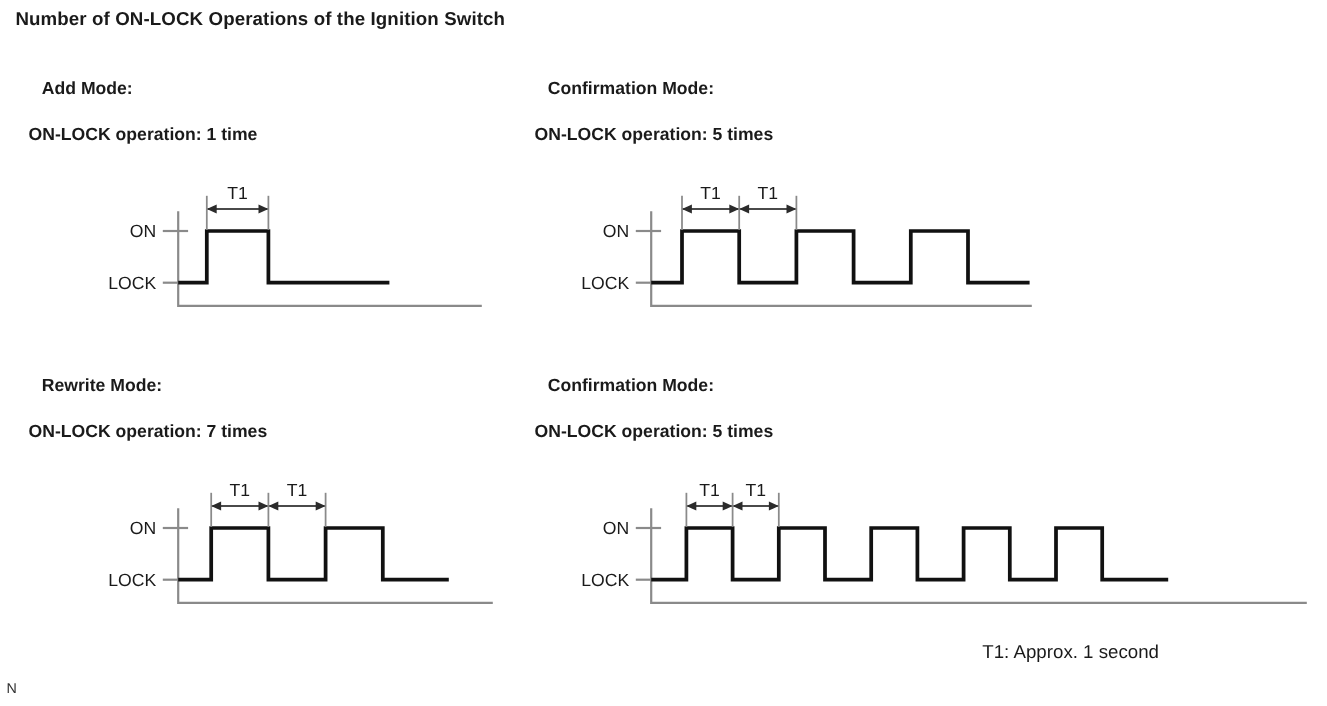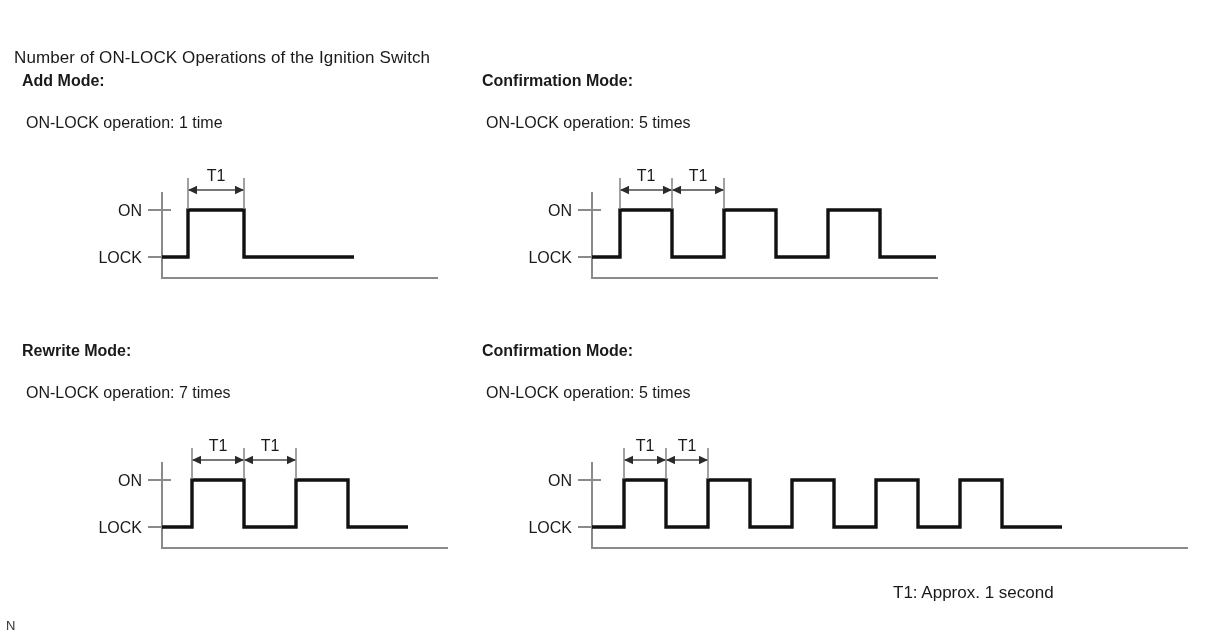--- a/index.html
+++ b/index.html
@@ -14,43 +14,42 @@
     font-family: "Liberation Sans", sans-serif;
     color: #1a1a1a;
     overflow: hidden;
   }
 
   #page-title {
     position: absolute;
     left: 14px;
     top: 8px;
     font-size: 17px;
-    font-weight: normal;
+    font-weight: bold;
     letter-spacing: 0.1px;
     white-space: nowrap;
-    margin-top: 40px;
   }
 
   .panel {
     position: absolute;
   }
   .panel-title {
     position: absolute;
-    left: 0;
+    left: 16px;
     top: 0;
     font-size: 16px;
     font-weight: bold;
     white-space: nowrap;
   }
   .panel-subtitle {
     position: absolute;
     left: 4px;
     top: 42px;
     font-size: 16px;
-    font-weight: normal;
+    font-weight: bold;
     white-space: nowrap;
   }
   .scope {
     position: absolute;
     left: 0;
     top: 78px;
   }
 
   .footnote {
     position: absolute;

